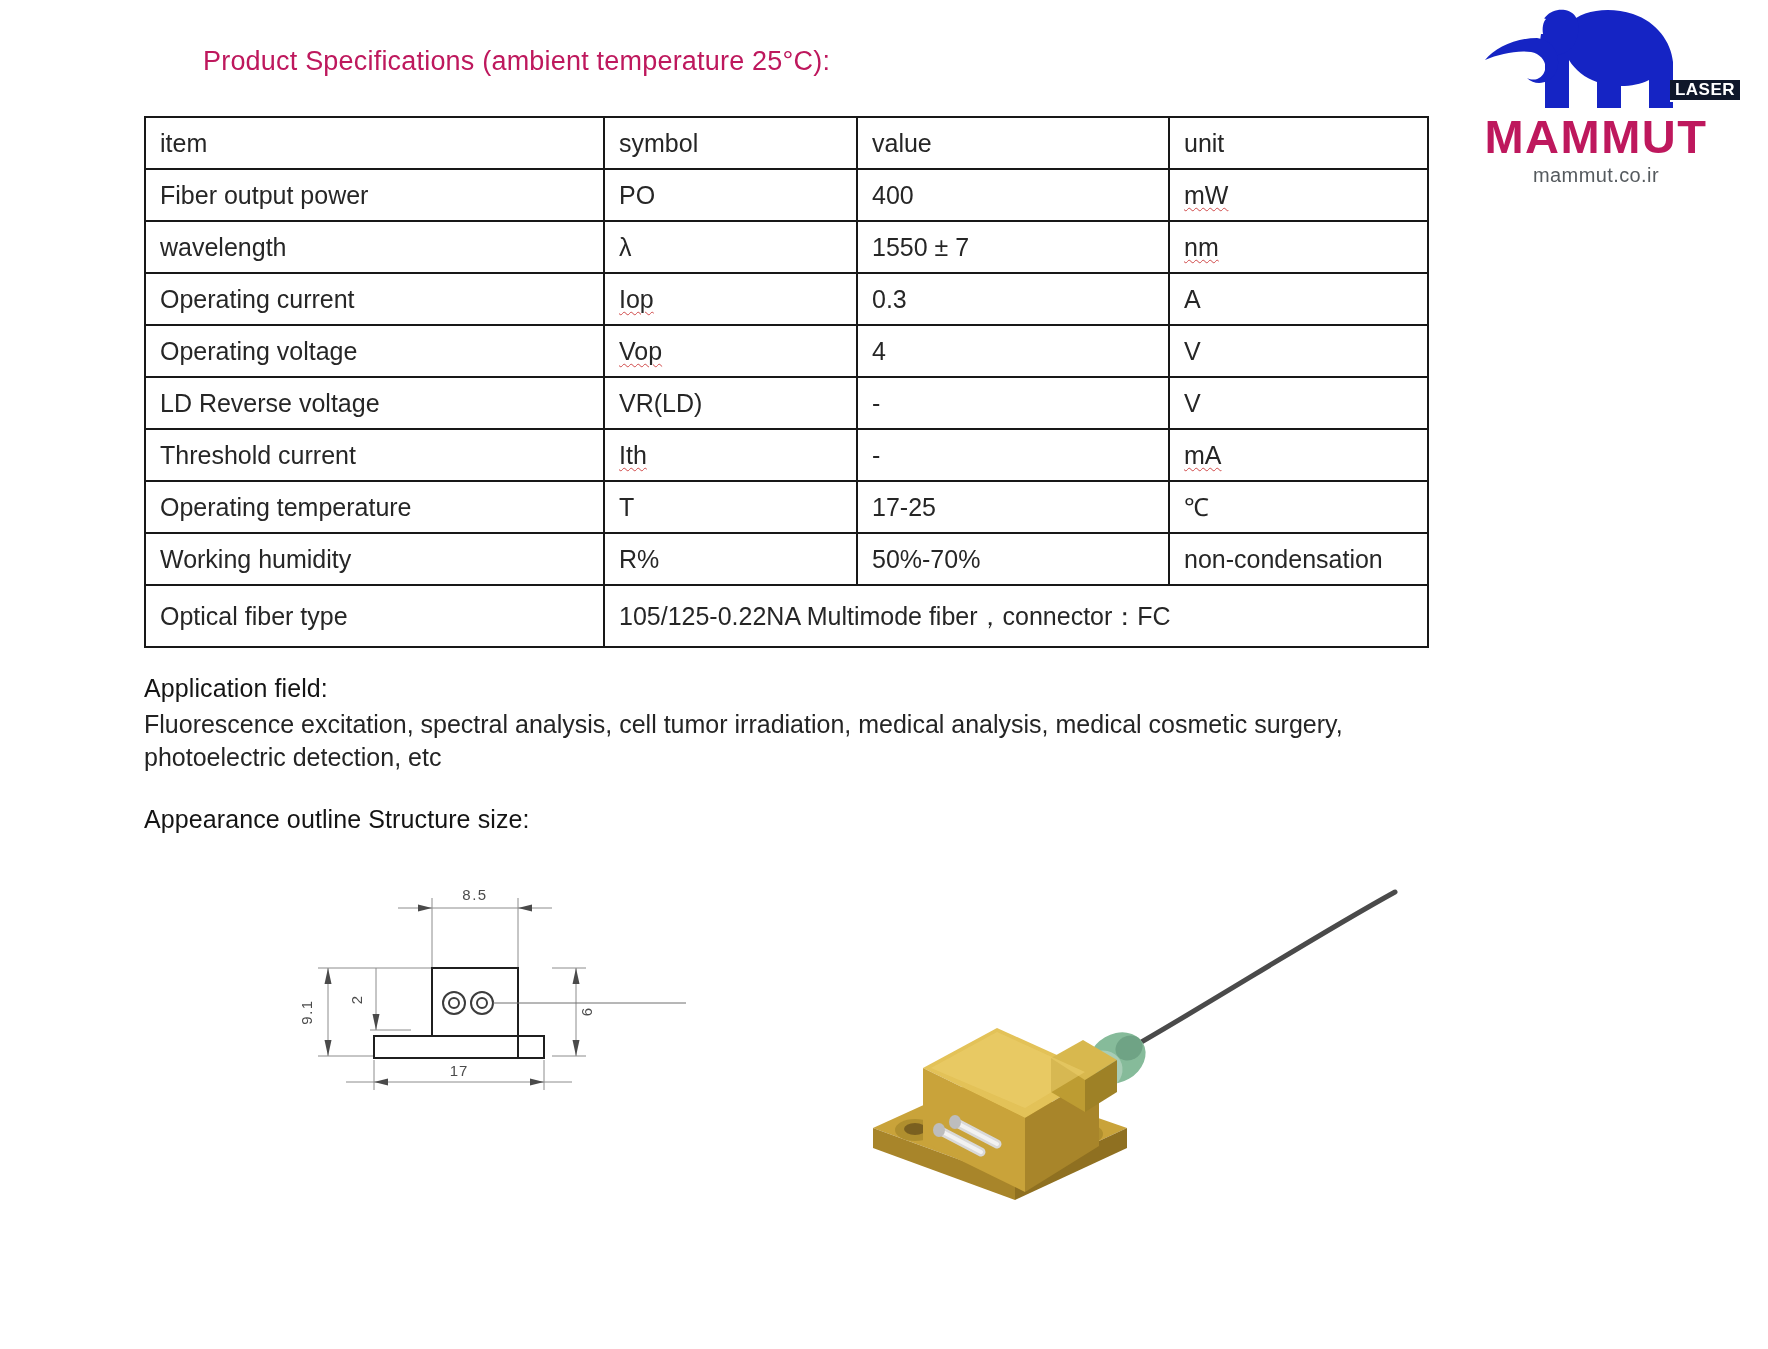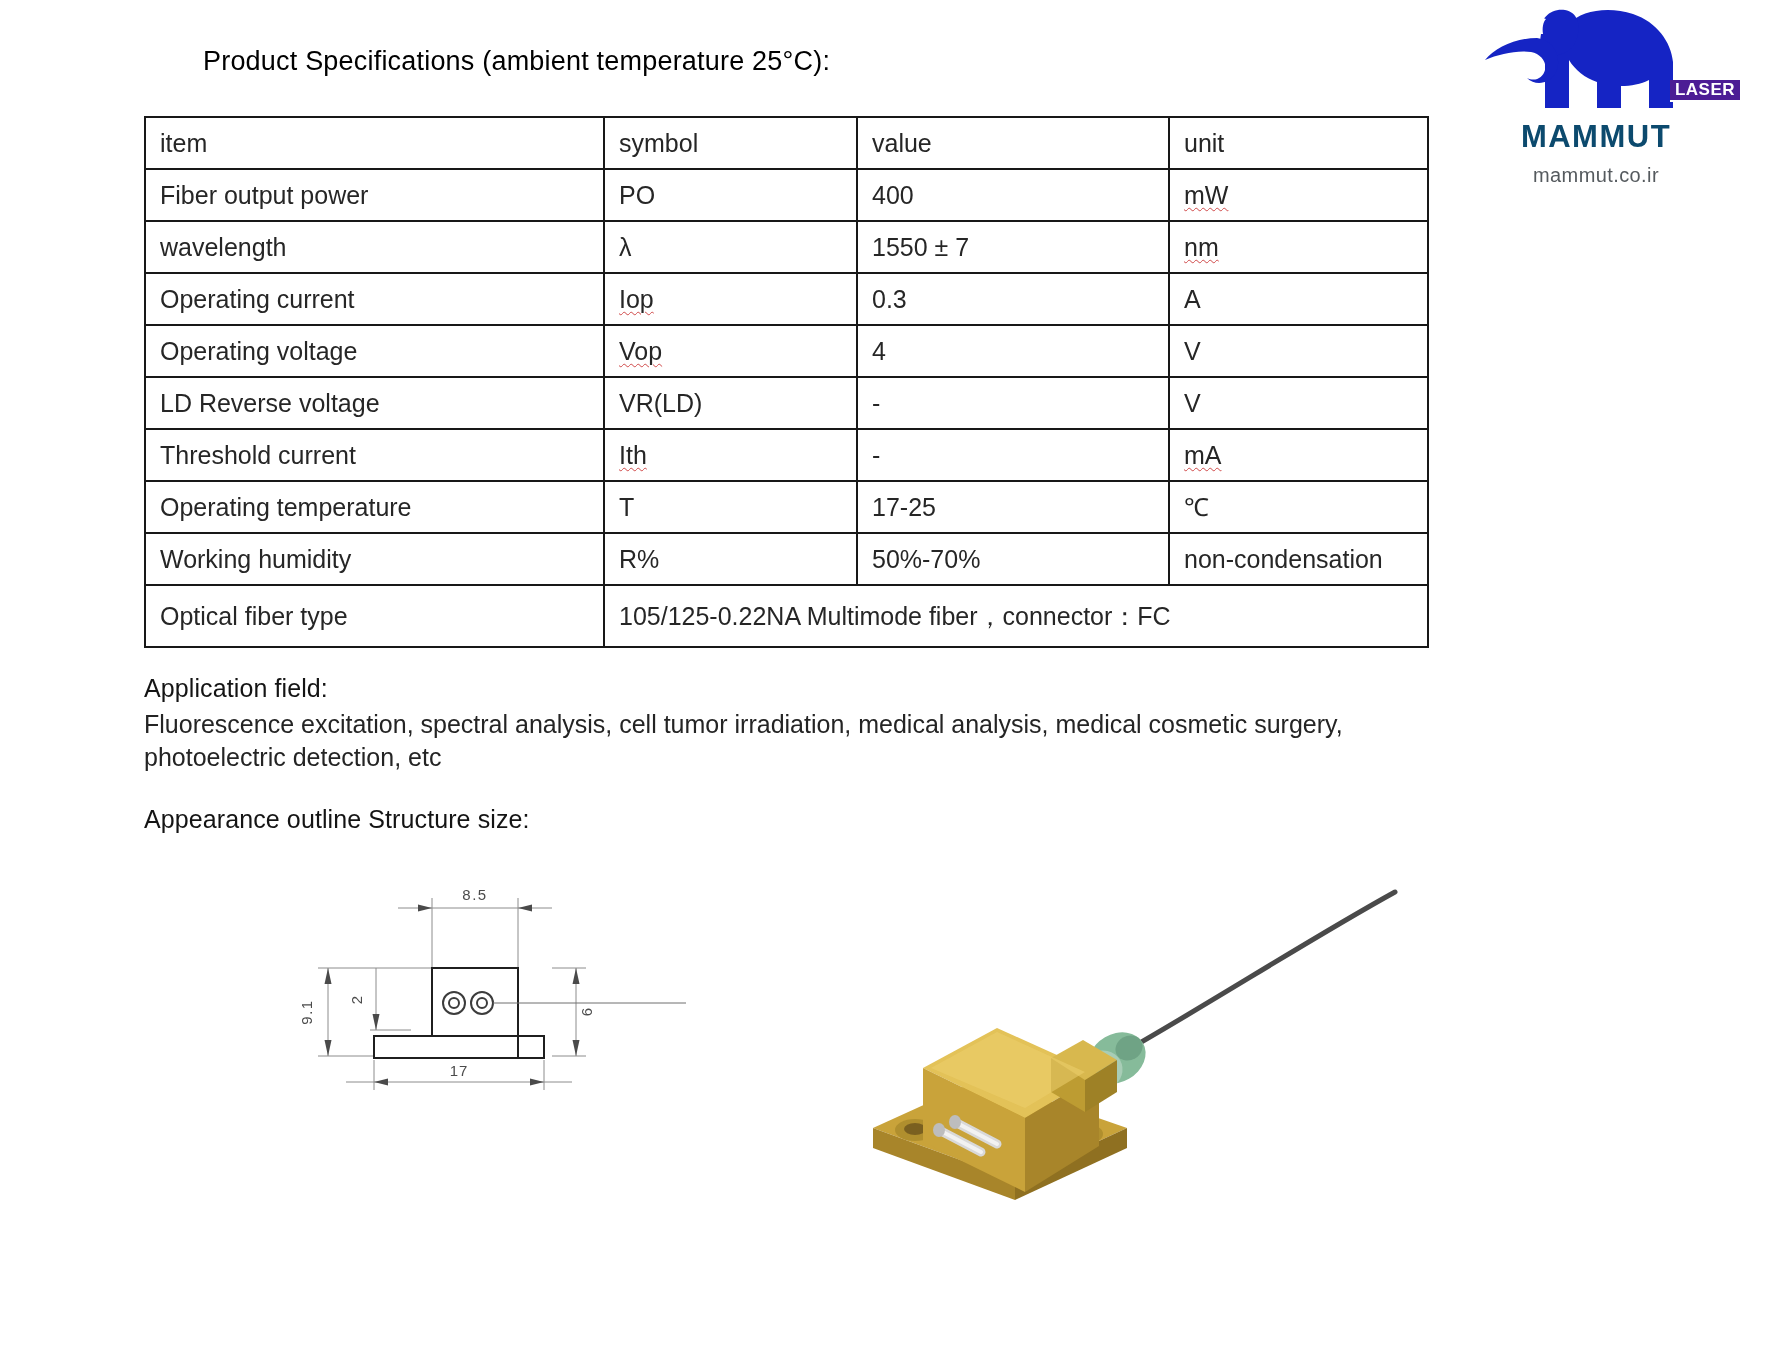--- a/index.html
+++ b/index.html
@@ -30,54 +30,54 @@
   .logo-mark {
     position: relative;
     height: 108px;
     width: 300px;
   }
   .logo-mark svg { display: block; margin: 0 auto; }
   .laser-badge {
     position: absolute;
     right: 6px;
     top: 76px;
-    background: #4c1d95;
+    background: #0f172a;
     color: #ffffff;
     font-size: 17px;
     font-weight: bold;
     letter-spacing: 0.5px;
     padding: 0px 5px 1px 5px;
     font-family: "Liberation Sans", sans-serif;
     line-height: 19px;
     border-bottom: 2px solid #ffffff;
   }
   .logo-word {
-    color: #0c4a6e;
-    font-size: 31px;
+    color: #be185d;
+    font-size: 47px;
     font-weight: bold;
     letter-spacing: 1.5px;
     line-height: 50px;
     font-family: "Liberation Sans", sans-serif;
   }
   .logo-url {
     color: #555a5e;
     font-size: 20px;
     letter-spacing: 0.4px;
     line-height: 22px;
     margin-top: 2px;
     font-family: "Liberation Sans", sans-serif;
   }
 
   
   .doc-title {
     position: absolute;
     left: 203px;
     top: 46px;
     font-size: 27px;
-    color: #000000;
+    color: #be185d;
     letter-spacing: 0.2px;
     white-space: nowrap;
   }
 
   
   .spec-table {
     position: absolute;
     left: 144px;
     top: 116px;
     width: 1283px;

